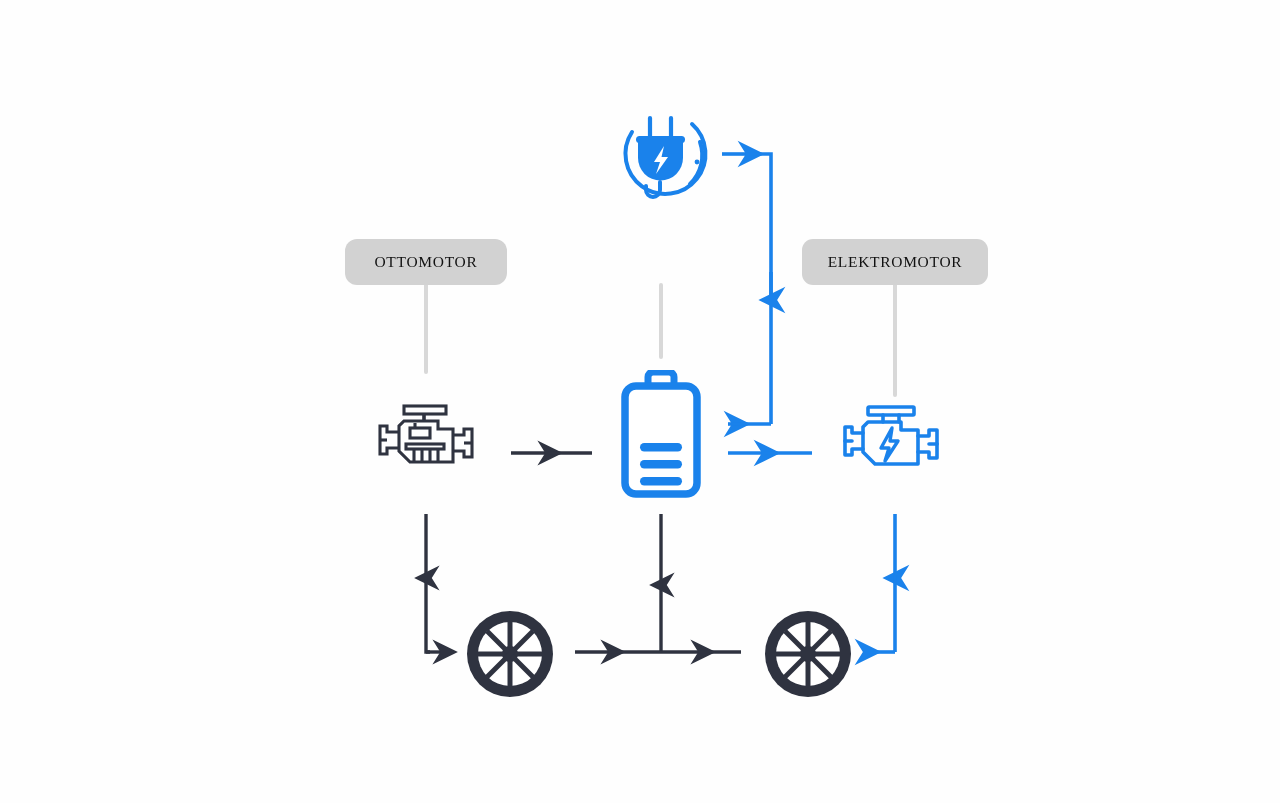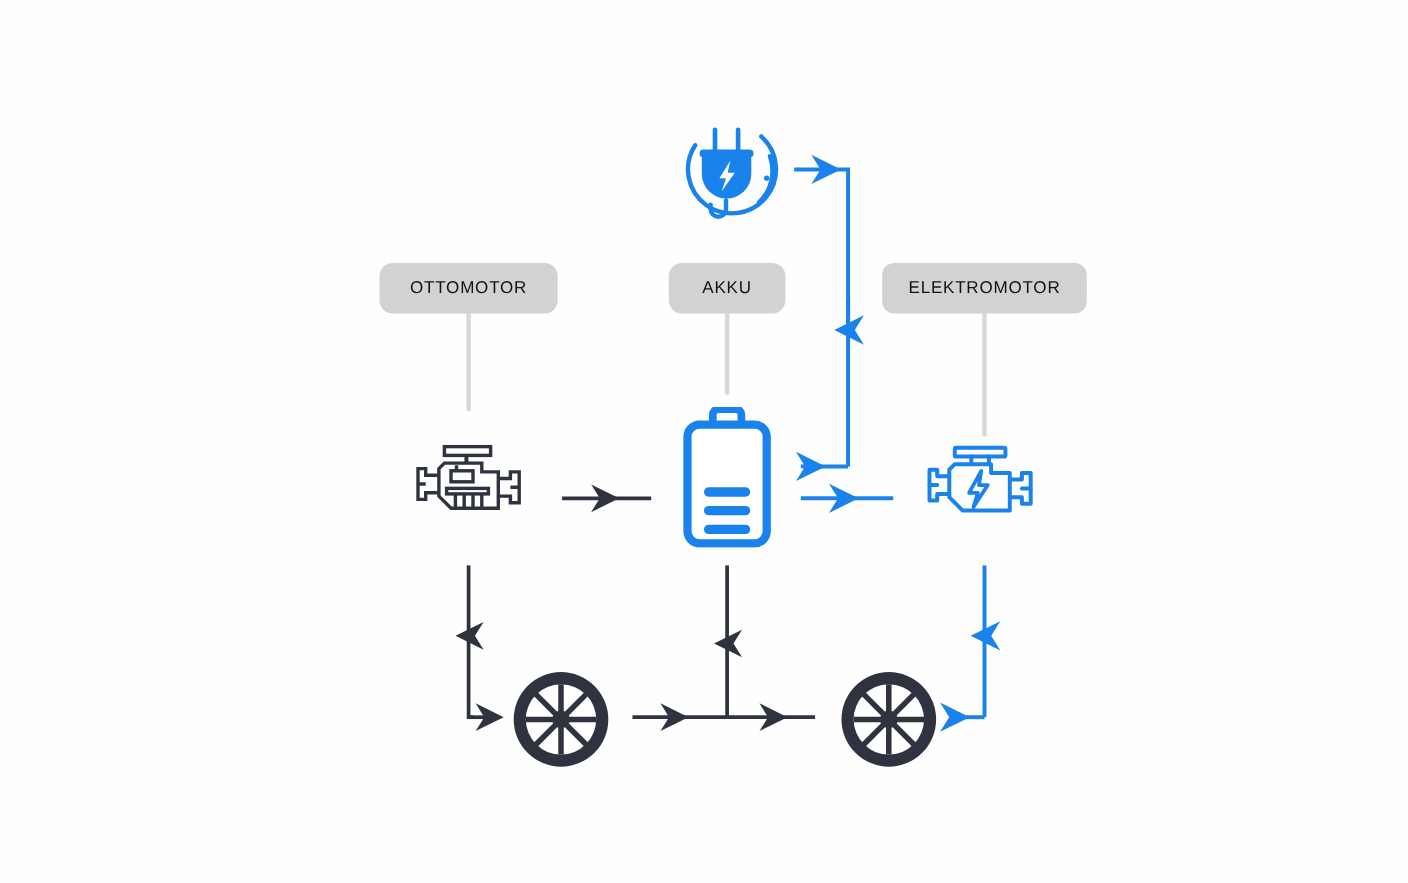--- a/index.html
+++ b/index.html
@@ -28,21 +28,21 @@
     display: flex;
     align-items: center;
     justify-content: center;
     height: 46px;
     box-sizing: border-box;
   }
   .label-box span {
     font-size: 15.5px;
     letter-spacing: 0.7px;
     color: #111111;
-    font-family: Liberation Sans, sans-serif;
+    font-family: Liberation Serif, serif;
     white-space: nowrap;
   }
   #box-otto  { left: 345px; top: 239px; width: 162px; }
   #box-akku  { left: 608px; top: 239px; width: 106px; }
   #box-elek  { left: 802px; top: 239px; width: 186px; border-radius: 11px; }
 
   .svg-layer {
     position: absolute;
     left: 0; top: 0;
     width: 1280px;
@@ -139,23 +139,20 @@
 
     <g>
       <path d="M895,514 L895,578" fill="none" stroke="#1a82eb" stroke-width="3.6" marker-end="url(#ah-blue-d)"></path>
       <path d="M895,575 L895,652" fill="none" stroke="#1a82eb" stroke-width="3.6" stroke-linejoin="miter"></path>
       <line x1="895" y1="652" x2="869" y2="652" stroke="#1a82eb" stroke-width="3.6" marker-end="url(#ah-blue-l)"></line>
     </g>
   </svg>
 
   <div class="label-box" id="box-otto">
     <span>OTTOMOTOR</span>
-  </div>
-  <div class="label-box" id="box-akku">
-    <span>AKKU</span>
   </div>
   <div class="label-box" id="box-elek">
     <span>ELEKTROMOTOR</span>
   </div>
 
   <div class="icon-wrap" id="icon-plug">
     <svg viewBox="0 0 116 112" width="116" height="112">
 
       <path d="M88,24 A40,40 0 1 1 28,32" fill="none" stroke="#1a82eb" stroke-width="4" stroke-linecap="round"></path>
       <path d="M96,42 A40,40 0 0 1 86,84" fill="none" stroke="#1a82eb" stroke-width="4" stroke-linecap="round"></path>

